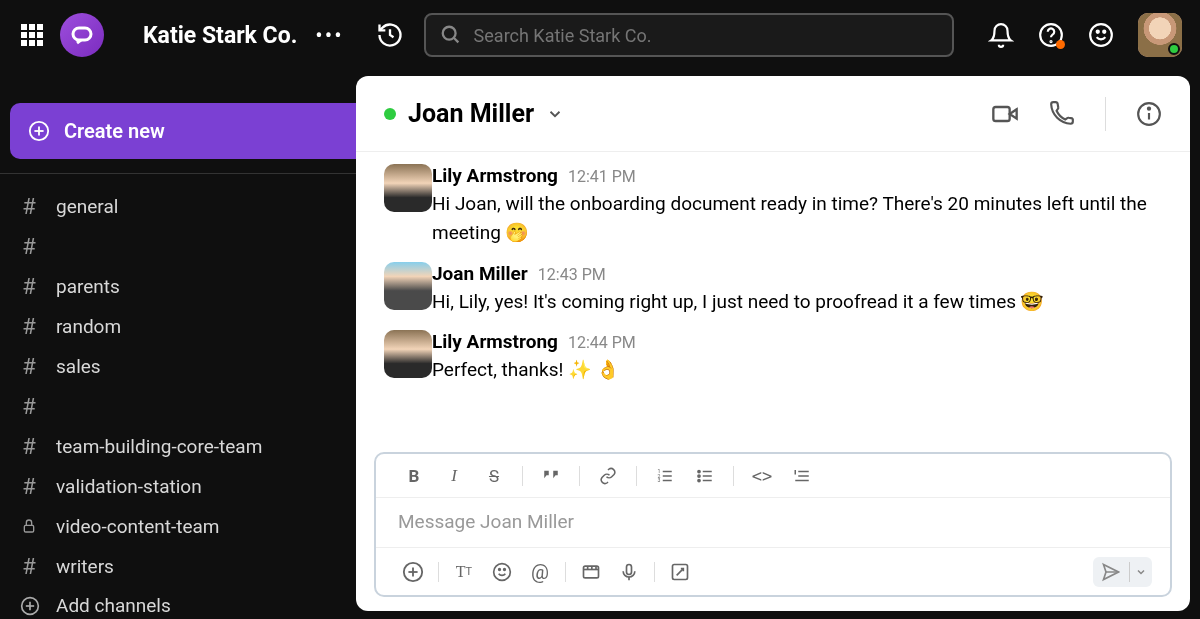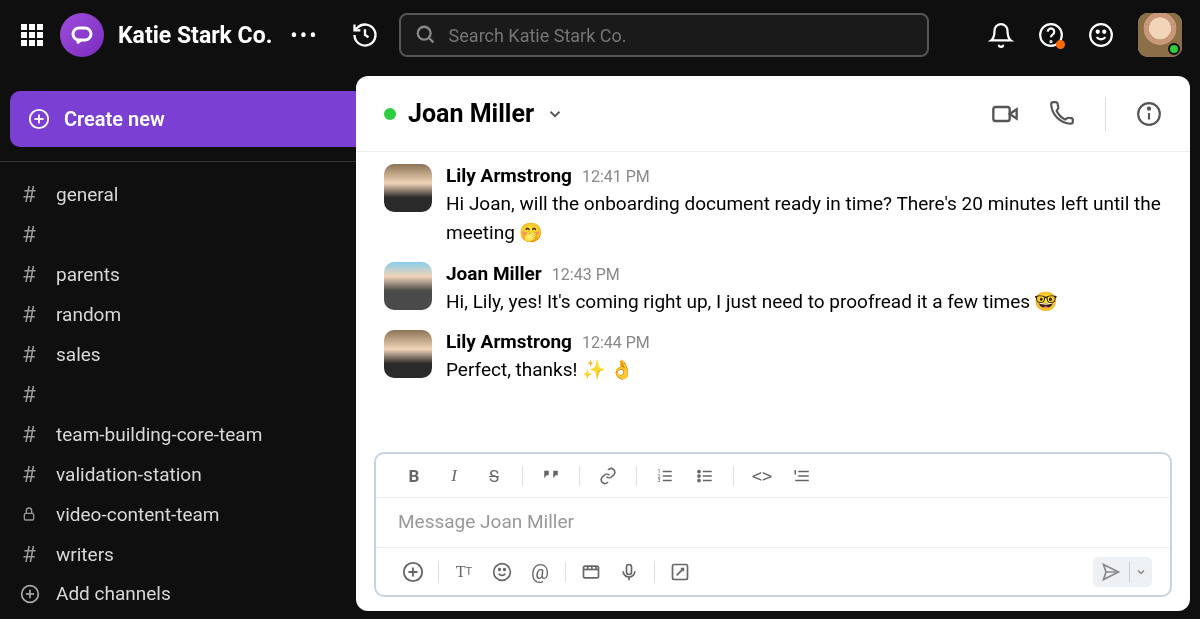--- a/index.html
+++ b/index.html
@@ -2,52 +2,52 @@
 <html><head>
 <meta charset="utf-8">
 <style>
 * { margin:0; padding:0; box-sizing:border-box; font-family:-apple-system,BlinkMacSystemFont,"Segoe UI",Roboto,sans-serif; }
 body { width:1200px; height:619px; background:#0f0f0f; overflow:hidden; color:#fff; position:relative; }
 .topbar { height:70px; display:flex; align-items:center; padding:0 18px; gap:14px; }
 .apps-icon { width:28px; height:28px; display:flex; flex-wrap:wrap; gap:2px; align-content:center; justify-content:center; cursor:pointer; }
 .apps-icon span { width:6px; height:6px; background:#fff; display:block; }
 .logo { width:44px; height:44px; background:linear-gradient(135deg,#9d4edd,#7b2cbf); border-radius:50%; display:flex; align-items:center; justify-content:center; font-weight:700; font-size:22px; }
 .logo svg { width:24px; height:24px; }
-.workspace { font-size:23px; font-weight:700; }
+.workspace { font-size:23px; font-weight:700;margin-left:25px; }
 .dots { font-size:22px; letter-spacing:2px; cursor:pointer; padding:0 4px; }
 .searchbox { flex:1; max-width:530px; height:44px; border:2px solid #555; border-radius:8px; background:#1a1a1a; display:flex; align-items:center; padding:0 14px; gap:12px; margin-left:6px; }
 .searchbox input { flex:1; background:transparent; border:none; outline:none; color:#3b82f6; font-size:18px; }
 .top-icons { margin-left:auto; display:flex; align-items:center; gap:24px; }
 .top-icons .ic { cursor:pointer; position:relative; }
 .help-dot { position:absolute; bottom:-1px; right:-1px; width:9px; height:9px; background:#ff6b00; border-radius:50%; }
 .avatar { width:44px; height:44px; border-radius:10px; background:linear-gradient(135deg,#e8b5a0,#d4a080); position:relative; overflow:hidden; cursor:pointer; }
 .avatar-face { position:absolute; inset:0; background:radial-gradient(circle at 50% 35%,#f2d4b8 30%,#c89878 31%,#c89878 45%,#8b6f47 46%); }
 .avatar-status { position:absolute; bottom:2px; right:2px; width:12px; height:12px; background:#2ecc40; border-radius:50%; border:2px solid #0f0f0f; }
 
-.sidebar { position:absolute; left:0; top:91px; width:423px; bottom:0; overflow-y:auto; }
+.sidebar { position:absolute; left:0; top:103px; width:423px; bottom:0; overflow-y:auto; }
 .create-btn { margin:0 10px 14px 10px; height:56px; background:#7b40d3; border-radius:10px; display:flex; align-items:center; padding:0 18px; gap:14px; cursor:pointer; font-size:20px; font-weight:600; }
 .create-btn .chev { margin-left:auto; }
 .side-divider { height:1px; background:#333; margin:0 0 12px 0; }
 .side-item { height:40px; display:flex; align-items:center; padding:0 20px; gap:18px; color:#d8d8d8; font-size:19px; cursor:pointer; }
 .side-hash { font-size:22px; color:#999; width:18px; text-align:center; }
 .side-lock { width:18px; display:flex; justify-content:center; }
 .side-add { display:flex; align-items:center; padding:8px 20px; gap:18px; color:#d8d8d8; font-size:19px; cursor:pointer; }
 .side-add .side-hash { font-size:24px; }
 
 .chat-panel { position:absolute; left:356px; top:76px; right:10px; bottom:8px; background:#fff; border-radius:12px; color:#000; display:flex; flex-direction:column; overflow:hidden; }
 .chat-header { height:76px; display:flex; align-items:center; padding:0 28px; border-bottom:1px solid #eee; }
 .presence { width:12px; height:12px; background:#2ecc40; border-radius:50%; margin-right:12px; }
 .chat-title { font-size:25px; font-weight:700; }
 .chat-title-chev { margin-left:12px; cursor:pointer; color:#555; }
 .chat-actions { margin-left:auto; display:flex; align-items:center; gap:30px; color:#555; }
 .chat-actions .ic { cursor:pointer; }
 .chat-vsep { width:1px; height:34px; background:#ddd; }
 
 .messages { flex:1; padding:12px 28px 4px 28px; overflow-y:auto; }
-.msg { display:flex; gap:14px; margin-bottom:14px; }
+.msg { display:flex; margin-bottom:14px; }
 .msg-avatar { width:48px; height:48px; border-radius:10px; flex-shrink:0; position:relative; overflow:hidden; }
 .msg-avatar.lily { background:linear-gradient(180deg,#8b7355 0%,#f2d4b8 40%,#2a2a2a 70%); }
 .msg-avatar.joan { background:linear-gradient(180deg,#87ceeb 0%,#f2d4b8 30%,#4a4a4a 60%); }
 .msg-body { flex:1; }
 .msg-head { display:flex; align-items:baseline; gap:10px; }
 .msg-author { font-size:19px; font-weight:700; }
 .msg-time { font-size:16px; color:#888; }
 .msg-text { font-size:19px; line-height:1.55; margin-top:2px; }
 
 .composer { margin:8px 18px 14px 18px; border:2px solid #c9d3dd; border-radius:10px; background:#fff; }

